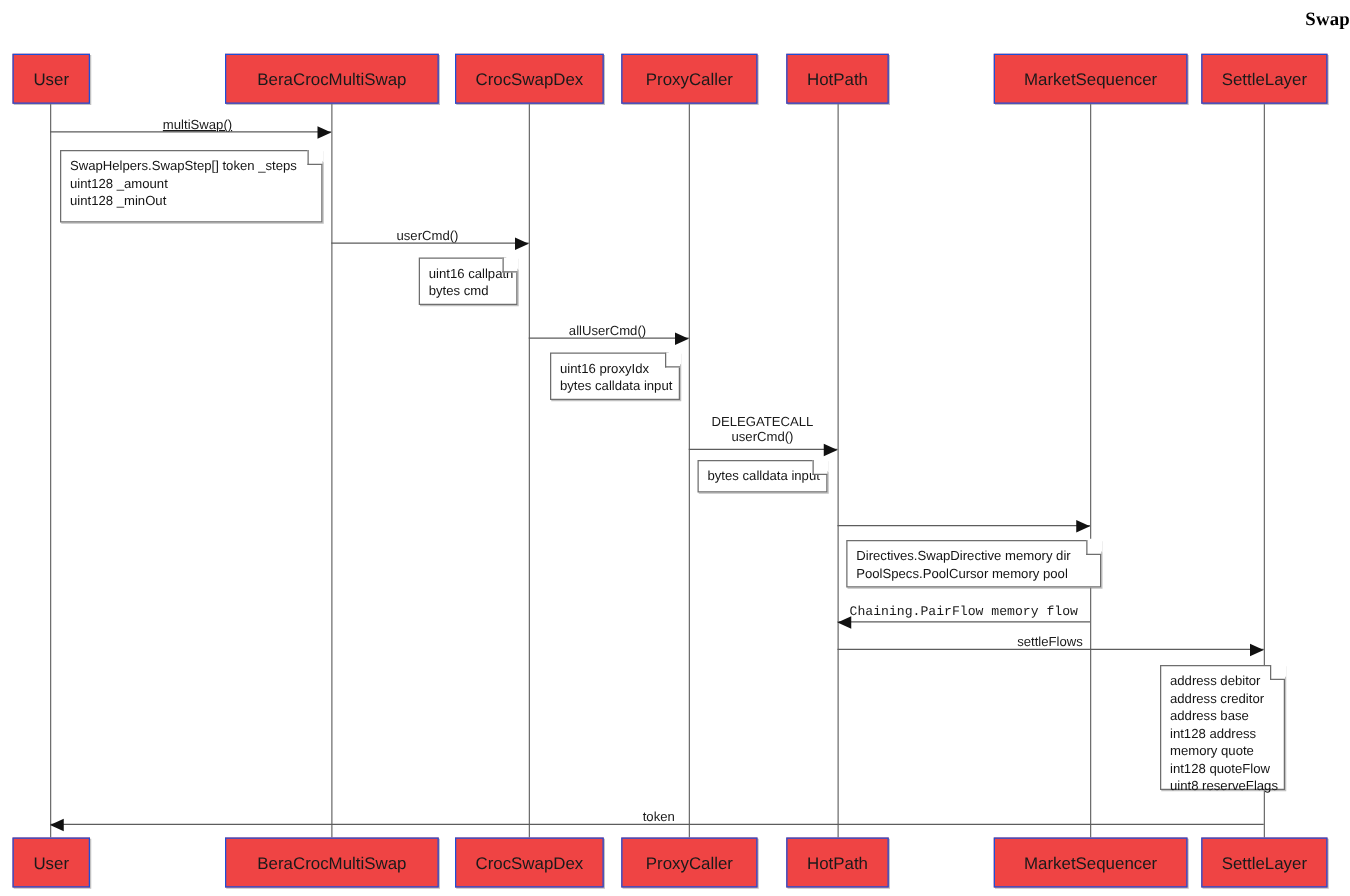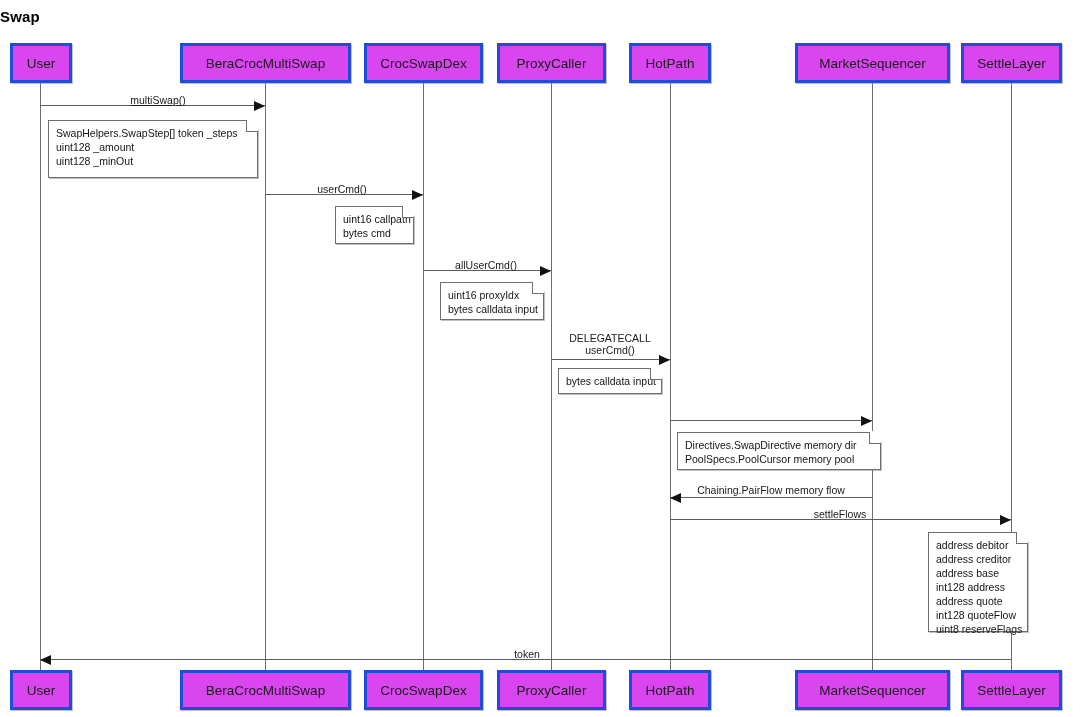--- a/index.html
+++ b/index.html
@@ -16,31 +16,32 @@
     width: 1080px;
     height: 717px;
     background: #ffffff;
     overflow: hidden;
   }
   #diagram-title {
     position: absolute;
     left: 0;
     top: 8px;
     width: 1080px;
-    text-align: left;
+    text-align: right;
     font-size: 15px;
     font-weight: bold;
     letter-spacing: 0.2px;
+    font-family: Liberation Serif, serif;
   }
   
   .participant {
     position: absolute;
     box-sizing: border-box;
-    border: 3px solid #1d4ed8;
-    background: #d946ef;
+    border: 1px solid #1d4ed8;
+    background: #ef4444;
     display: flex;
     align-items: center;
     justify-content: center;
     font-size: 13.5px;
     color: #1a1a1a;
     height: 40px;
     box-shadow: 1px 1px 0 rgba(120,120,120,0.45);
   }
   
   .lifeline {
@@ -183,21 +184,21 @@
       <div class="arrowhead right" style="top: 355px; left: 659px;"></div>
       <div class="msg-label" style="left: 0px; top: 332px; width: 240px; margin-left: 490px;">
         <div>DELEGATECALL</div>
         <div>userCmd()</div>
       </div>
       <div class="msg" style="left: 670px; top: 420px; width: 202px;"></div>
       <div class="arrowhead right" style="top: 416px; left: 861px;"></div>
       <div class="msg-label" style="left: 0px; top: 409px; width: 240px; margin-left: 651px; margin-top: 48px;">swapOverPool</div>
       <div class="msg" style="left: 670px; top: 497px; width: 202px;"></div>
       <div class="arrowhead left" style="top: 493px; left: 670px;"></div>
-      <div class="msg-label" style="left: 0px; top: 484px; width: 240px; margin-left: 651px;">Chaining.PairFlow memory flow</div>
+      <div class="msg-label" style="left: 0px; top: 484px; width: 240px; margin-left: 651px; font-family: Liberation Mono, monospace;">Chaining.PairFlow memory flow</div>
       <div class="msg" style="left: 670px; top: 519px; width: 341px;"></div>
       <div class="arrowhead right" style="top: 515px; left: 1000px;"></div>
       <div class="msg-label" style="left: 0px; top: 508px; width: 240px; margin-left: 720px;">settleFlows</div>
       <div class="msg" style="left: 40px; top: 659px; width: 971px;"></div>
       <div class="arrowhead left" style="top: 655px; left: 40px;"></div>
       <div class="msg-label" style="left: 0px; top: 648px; width: 240px; margin-left: 407px;">token</div>
     </div>
   <div id="notes-layer">
       <div class="note" style="left: 48px; top: 120px; width: 210px; height: 58px;">
         <span class="note-line">SwapHelpers.SwapStep[] token _steps</span>
@@ -222,19 +223,19 @@
       <div class="note" style="left: 677px; top: 432px; width: 204px; height: 38px;">
         <span class="note-line">Directives.SwapDirective memory dir</span>
         <span class="note-line">PoolSpecs.PoolCursor memory pool</span>
         <span class="fold"></span>
       </div>
       <div class="note" style="left: 908px; top: 532px; width: 100px; height: 100px; margin-left: 20px;">
         <span class="note-line">address debitor</span>
         <span class="note-line">address creditor</span>
         <span class="note-line">address base</span>
         <span class="note-line">int128 address</span>
-        <span class="note-line">address quote</span>
+        <span class="note-line">memory quote</span>
         <span class="note-line">int128 quoteFlow</span>
         <span class="note-line">uint8 reserveFlags</span>
         <span class="fold"></span>
       </div>
     </div>
 </div>
 
 </body></html>

